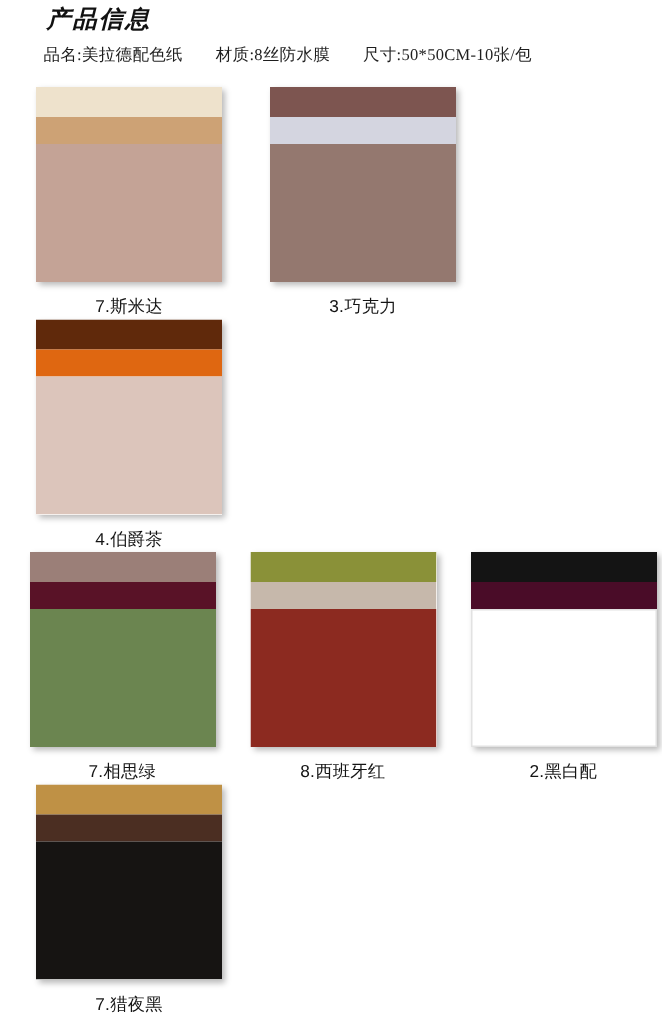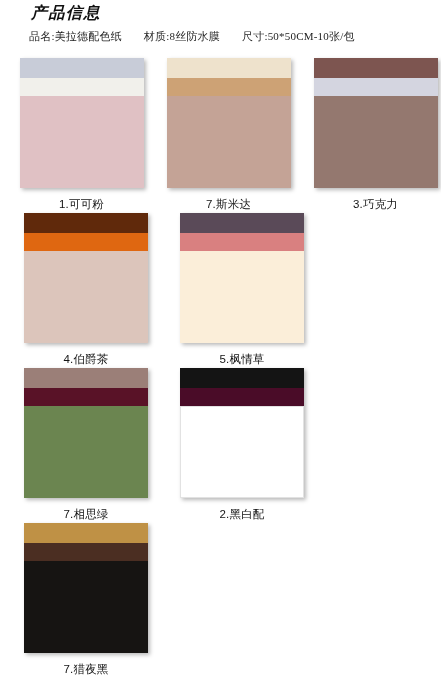--- a/index.html
+++ b/index.html
@@ -112,28 +112,20 @@
 
   <div class="spec-line">
     <span class="spec-item">品名:美拉德配色纸</span><span class="spec-gap"></span><span class="spec-item">材质:8丝防水膜</span><span class="spec-gap"></span><span class="spec-item">尺寸:50*50CM-10张/包</span>
   </div>
 
   <div class="grid">
 
     <div class="row">
       <div class="cell">
         <div class="swatch">
-          <div class="band-top" style="background-color: rgb(200, 204, 216);"></div>
-          <div class="band-mid" style="background-color: rgb(241, 240, 235);"></div>
-          <div class="band-body" style="background-color: rgb(224, 193, 196);"></div>
-        </div>
-        <div class="caption">1.可可粉</div>
-      </div>
-      <div class="cell">
-        <div class="swatch">
           <div class="band-top" style="background-color: rgb(238, 226, 204);"></div>
           <div class="band-mid" style="background-color: rgb(205, 162, 117);"></div>
           <div class="band-body" style="background-color: rgb(196, 163, 150);"></div>
         </div>
         <div class="caption">7.斯米达</div>
       </div>
       <div class="cell">
         <div class="swatch">
           <div class="band-top" style="background-color: rgb(125, 85, 80);"></div>
           <div class="band-mid" style="background-color: rgb(212, 213, 224);"></div>
@@ -145,38 +137,38 @@
 
     <div class="row">
       <div class="cell">
         <div class="swatch">
           <div class="band-top" style="background-color: rgb(96, 41, 11);"></div>
           <div class="band-mid" style="background-color: rgb(223, 103, 17);"></div>
           <div class="band-body" style="background-color: rgb(220, 197, 187);"></div>
         </div>
         <div class="caption">4.伯爵茶</div>
       </div>
-      <div class="cell">
-        <div class="swatch">
-          <div class="band-top" style="background-color: rgb(90, 74, 88);"></div>
-          <div class="band-mid" style="background-color: rgb(217, 128, 128);"></div>
-          <div class="band-body" style="background-color: rgb(251, 238, 217);"></div>
-        </div>
-        <div class="caption">5.枫情草</div>
-      </div>
     </div>
 
     <div class="row">
       <div class="cell">
         <div class="swatch">
           <div class="band-top" style="background-color: rgb(155, 127, 120);"></div>
           <div class="band-mid" style="background-color: rgb(89, 18, 39);"></div>
           <div class="band-body" style="background-color: rgb(107, 133, 80);"></div>
         </div>
         <div class="caption">7.相思绿</div>
+      </div>
+      <div class="cell">
+        <div class="swatch">
+          <div class="band-top" style="background-color: rgb(138, 145, 56);"></div>
+          <div class="band-mid" style="background-color: rgb(198, 184, 171);"></div>
+          <div class="band-body" style="background-color: rgb(140, 42, 32);"></div>
+        </div>
+        <div class="caption">8.西班牙红</div>
       </div>
       <div class="cell">
         <div class="swatch has-border">
           <div class="band-top" style="background-color: rgb(20, 20, 20);"></div>
           <div class="band-mid" style="background-color: rgb(74, 12, 40);"></div>
           <div class="band-body" style="background-color: rgb(255, 255, 255);"></div>
         </div>
         <div class="caption">2.黑白配</div>
       </div>
     </div>

